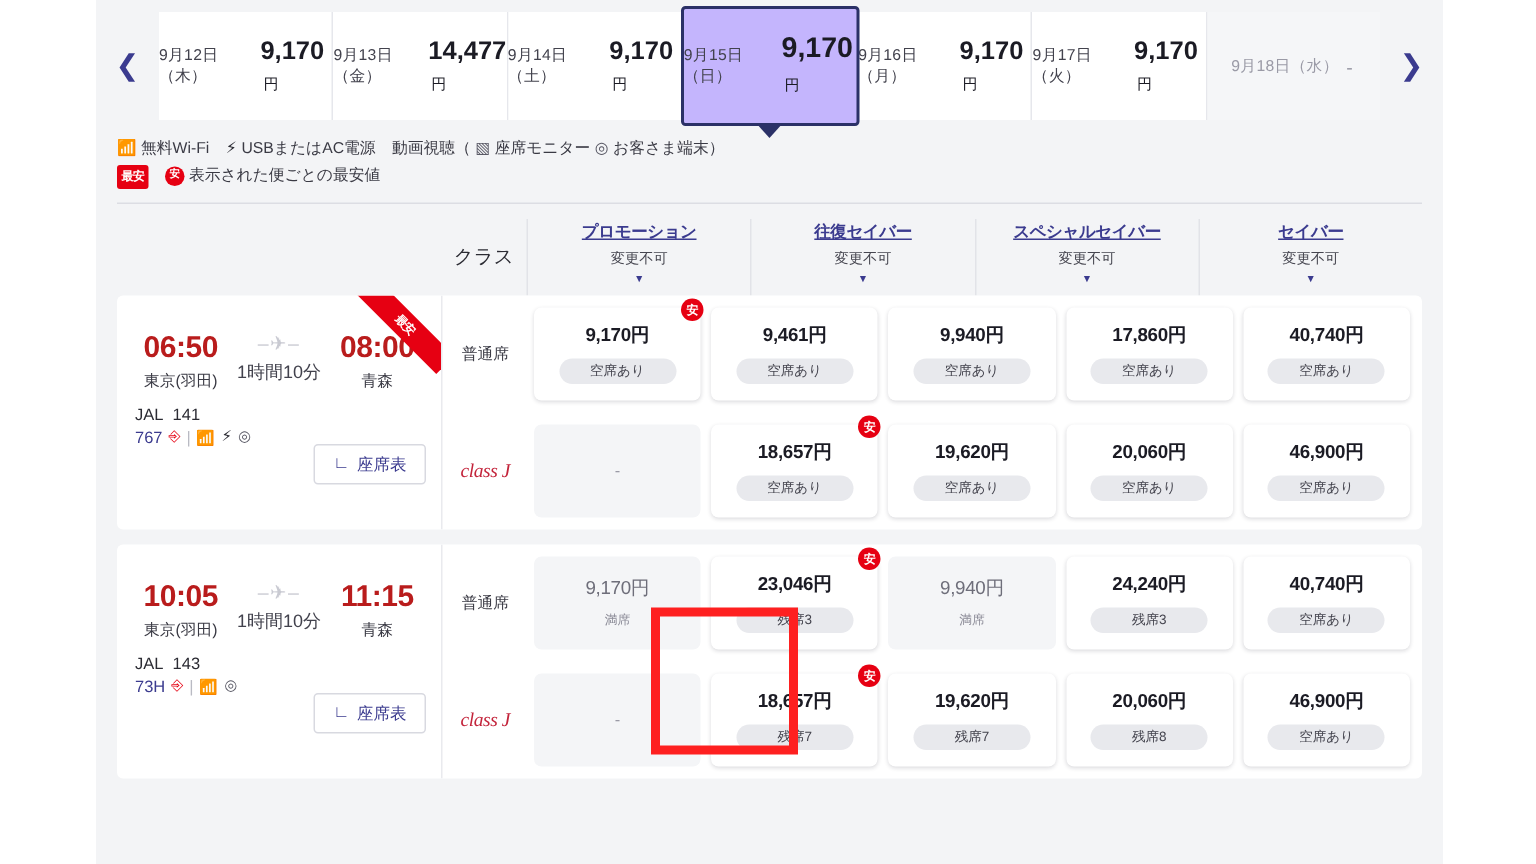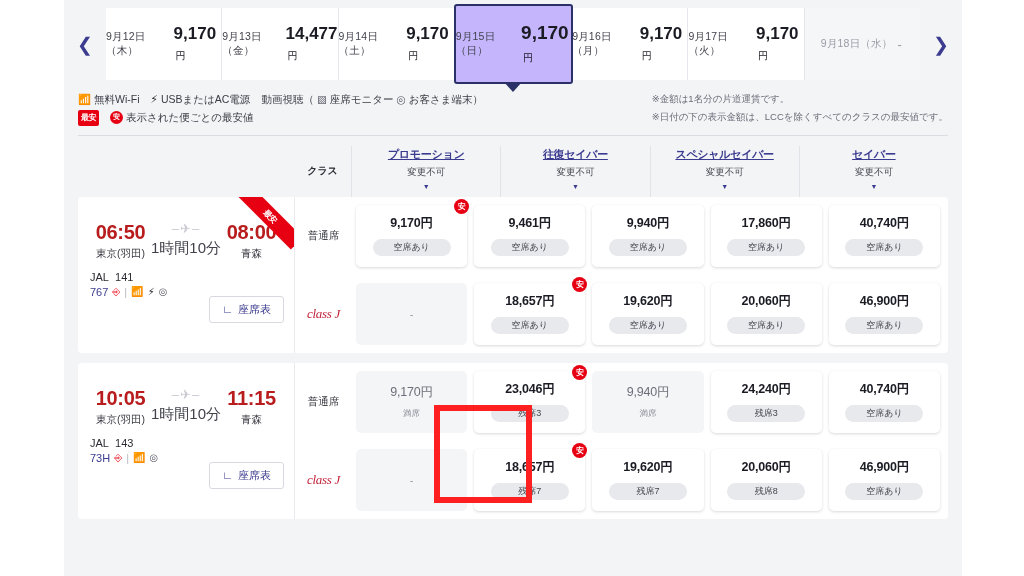--- a/index.html
+++ b/index.html
@@ -65,21 +65,21 @@
   }
   .ic{display:inline-block;color:#5a5a66;}
   
   .hdr{
     display:flex;align-items:stretch;border-top:1px solid #dcdde3;
     margin:0 14px;padding-top:10px;height:62px;box-sizing:border-box;
   }
   .hdr .spacer{width:216px;}
   .hdr .classcell{
     width:57px;display:flex;align-items:center;justify-content:center;
-    font-size:10px;font-weight:bold;color:#2b2b33;
+    font-size:13px;font-weight:normal;color:#2b2b33;
   }
   .hdr .fare{
     flex:1;text-align:center;border-left:1px solid #e2e3e8;
     display:flex;flex-direction:column;align-items:center;gap:4px;padding-top:1px;
   }
   .hdr .fare .nm{
     font-size:11px;color:#3b3b8f;text-decoration:underline;font-weight:bold;
     cursor:pointer;letter-spacing:-.3px;
   }
   .hdr .fare .sub{font-size:9.5px;color:#45454f;}
@@ -89,21 +89,21 @@
     background:#fff;border-radius:4px;margin:0 14px 10px 14px;
     display:flex;position:relative;overflow:hidden;
   }
   .leftcol{width:216px;position:relative;padding:14px 10px 10px 10px;box-sizing:border-box;}
   .times{display:flex;align-items:flex-start;justify-content:space-between;padding:10px 2px 0 2px;}
   .tblock{text-align:center;width:66px;}
   .tblock .tt{font-size:20px;font-weight:bold;color:#b91c1c;letter-spacing:-.3px;}
   .tblock .ap{font-size:10.5px;color:#3a3a44;margin-top:3px;}
   .mid{text-align:center;width:76px;}
   .mid .pl{color:#c9cad2;font-size:13px;letter-spacing:1px;}
-  .mid .dur{font-size:15px;color:#42424d;margin-top:3px;}
+  .mid .dur{font-size:12px;color:#42424d;margin-top:3px;}
   .flno{font-size:11px;color:#2b2b33;margin:10px 0 0 2px;}
   .eq{display:flex;align-items:center;gap:4px;margin:3px 0 0 2px;font-size:11px;}
   .eq .code{color:#3b3b8f;}
   .eq .sep{color:#b9bac3;}
   .eq .gi{color:#5a5a66;font-size:10px;}
   .eq .ri{color:#e60012;font-size:10px;}
   .seatbtn{
     position:absolute;right:10px;bottom:30px;
     border:1px solid #d8d9e0;border-radius:3px;background:#fff;
     padding:5px 12px;font-size:11px;color:#3b3b8f;
@@ -213,24 +213,20 @@
       <div class="row">
         <span class="item">
             <span class="tag-saiyasu">最安</span>
           </span>
         <span class="item">
             <span class="circ-yasu">安</span>
           <span>表示された便ごとの最安値</span>
           </span>
       </div>
     </div>
-    <div class="legend-right">
-      <div>※金額は1名分の片道運賃です。</div>
-      <div>※日付の下の表示金額は、LCCを除くすべてのクラスの最安値です。</div>
-    </div>
   </div>
 
   <div class="hdr">
     <div class="spacer"></div>
     <div class="classcell">クラス</div>
     <div id="farehdr" style="flex:1;display:flex">
   <div class="fare">
     <div class="nm">プロモーション</div>
     <div class="sub">変更不可</div>
     <div class="caret">▼</div>

